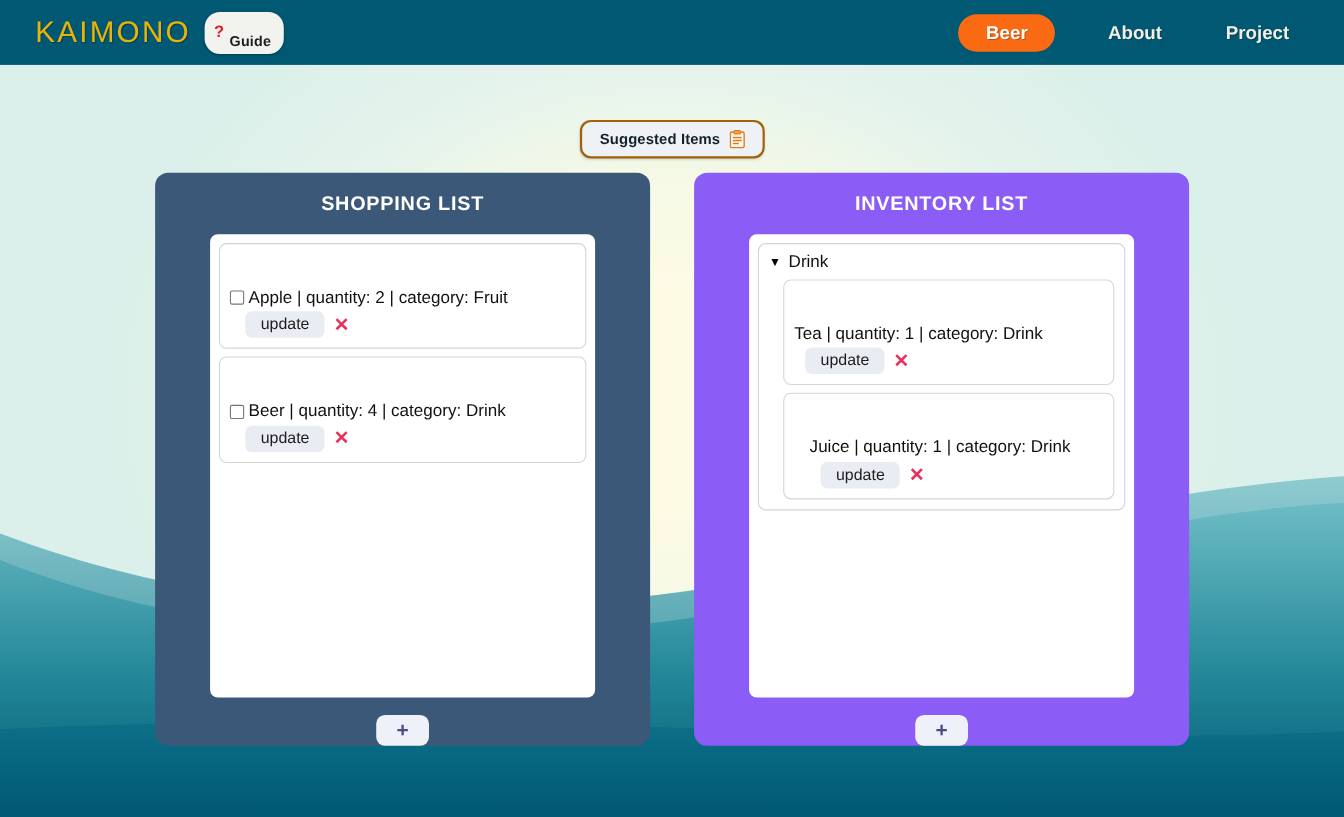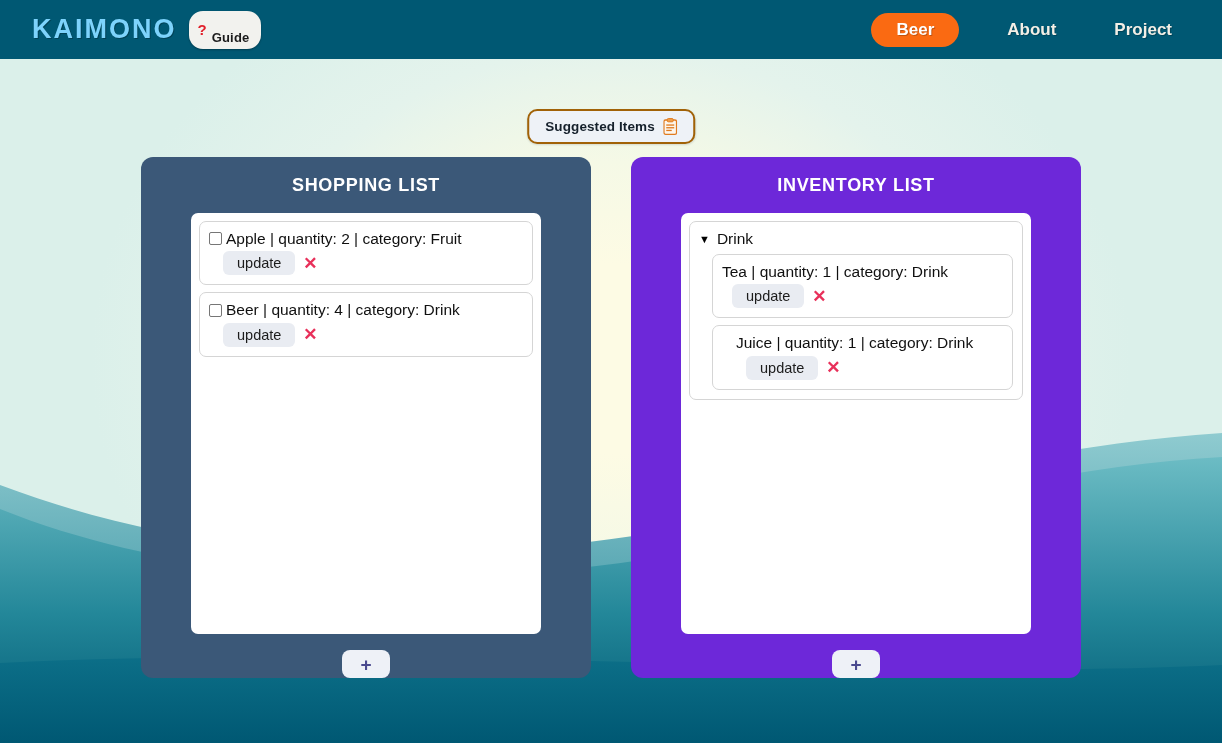--- a/index.html
+++ b/index.html
@@ -49,23 +49,23 @@
 
   .brand-wrap {
     display: flex;
     align-items: center;
     gap: 12px;
     margin-left: 32px;
   }
 
   .brand {
     font-size: 27px;
-    font-weight: bold;
+    font-weight: normal;
     letter-spacing: 2.0px;
-    color: #7dd3fc;
+    color: #eab308;
     text-shadow: 1px 1px 0 rgba(0,0,0,0.25);
     font-family: "Liberation Sans", sans-serif;
   }
 
   .guide-pill {
     display: inline-flex;
     align-items: center;
     gap: 5px;
     background: #f2f2ee;
     border-radius: 14px;
@@ -149,21 +149,21 @@
   .panel {
     width: 450px;
     height: 521px;
     border-radius: 12px;
     display: flex;
     flex-direction: column;
     align-items: center;
     padding-top: 18px;
   }
   .panel-shopping { background: #3b5878; }
-  .panel-inventory { background: #6d28d9; }
+  .panel-inventory { background: #8b5cf6; }
 
   .panel-title {
     color: #ffffff;
     font-size: 18px;
     font-weight: bold;
     letter-spacing: 0.7px;
     margin-bottom: 17px;
   }
 
   .list-box {
@@ -184,20 +184,21 @@
     background: #ffffff;
   }
   .item-line {
     display: flex;
     align-items: center;
     gap: 2px;
     font-size: 15.5px;
     color: #101010;
     line-height: 1.25;
     white-space: nowrap;
+    margin-top: 32px;
   }
   .item-cb {
     width: 13px; height: 13px;
     border: 1px solid #767676;
     border-radius: 2px;
     background: #fff;
     margin-right: 2px;
     flex: 0 0 auto;
     cursor: pointer;
   }

